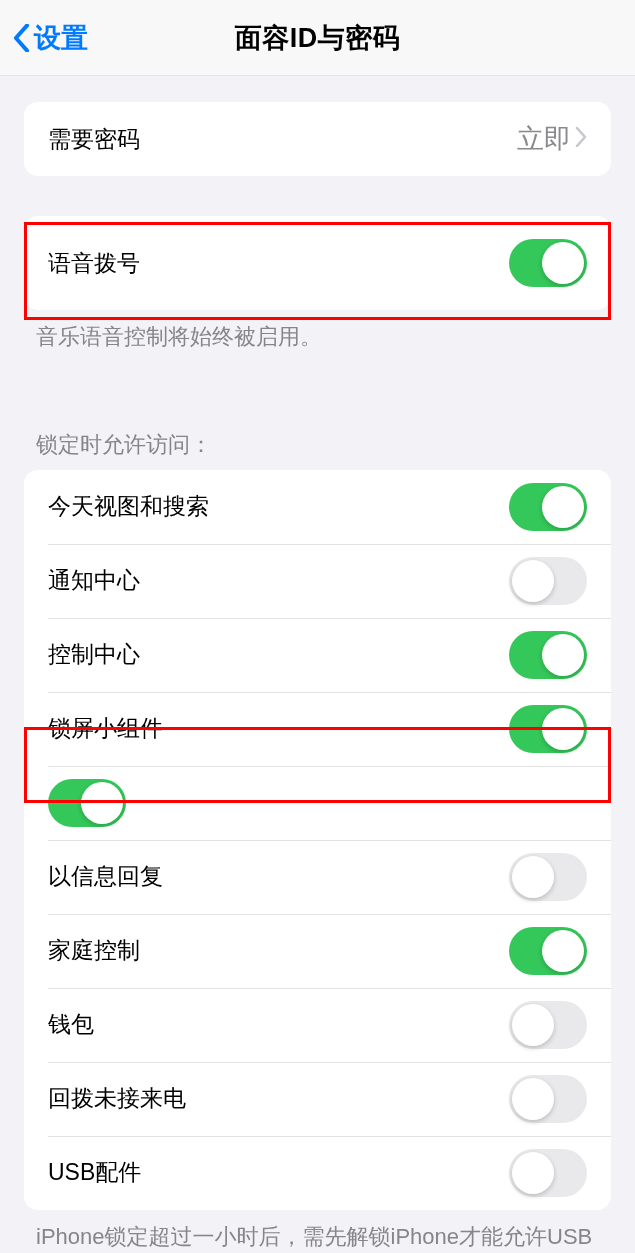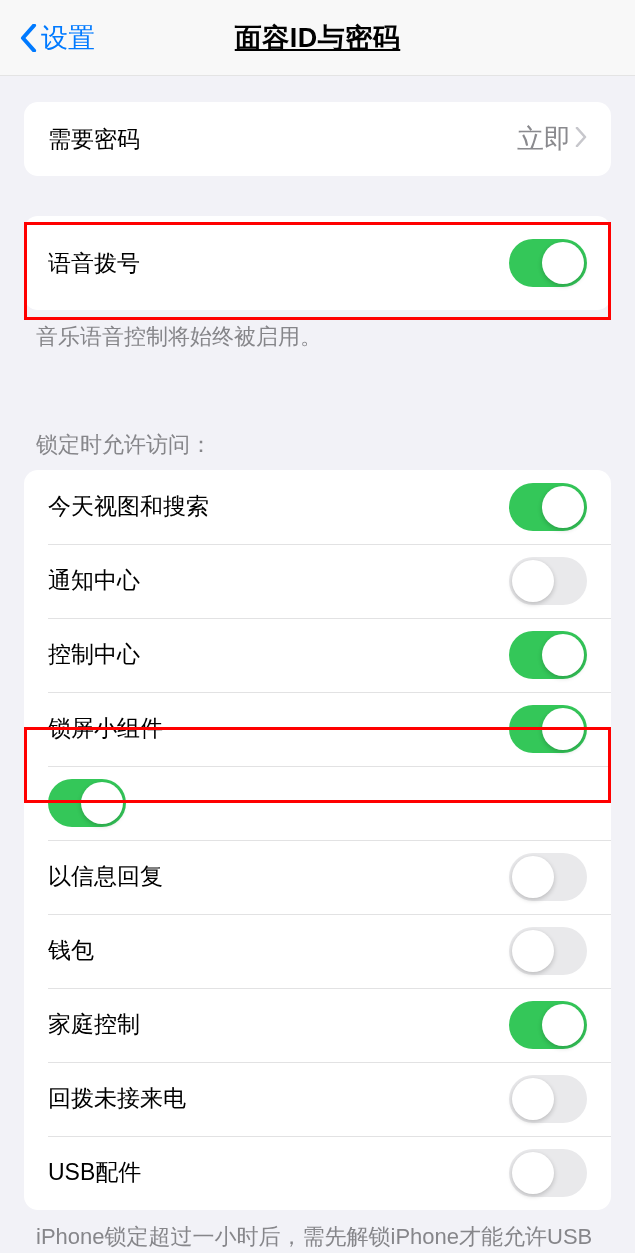--- a/index.html
+++ b/index.html
@@ -25,40 +25,40 @@
       position: relative;
       padding: 0 12px;
     }
     .back-area {
       display: flex;
       align-items: center;
       gap: 4px;
       color: #007aff;
       font-size: 27px;
       position: absolute;
-      left: 19px;
+      left: 12px;
+      font-weight: bold;
     }
     .back-chevron {
       width: 18px;
       height: 30px;
       display: flex;
       align-items: center;
       justify-content: center;
     }
     .back-chevron svg {
       width: 17px;
       height: 28px;
     }
     .header-title {
       margin: 0 auto;
       font-size: 27px;
       font-weight: 600;
       color: #000;
       letter-spacing: 0.5px;
-      text-decoration: underline;
     }
     .content {
       padding-top: 26px;
     }
     .group {
       margin: 0 24px;
       background: #fff;
       border-radius: 14px;
       overflow: hidden;
     }
@@ -221,28 +221,28 @@
           <div class="knob"></div>
         </div>
       </div>
       <div class="row">
         <span class="row-label">以信息回复</span>
         <div class="toggle off">
           <div class="knob"></div>
         </div>
       </div>
       <div class="row">
+        <span class="row-label">家庭控制</span>
+        <div class="toggle on">
+          <div class="knob"></div>
+        </div>
+      </div>
+      <div class="row">
         <span class="row-label">钱包</span>
         <div class="toggle off">
-          <div class="knob"></div>
-        </div>
-      </div>
-      <div class="row">
-        <span class="row-label">家庭控制</span>
-        <div class="toggle on">
           <div class="knob"></div>
         </div>
       </div>
       <div class="row">
         <span class="row-label">回拨未接来电</span>
         <div class="toggle off">
           <div class="knob"></div>
         </div>
       </div>
       <div class="row">

